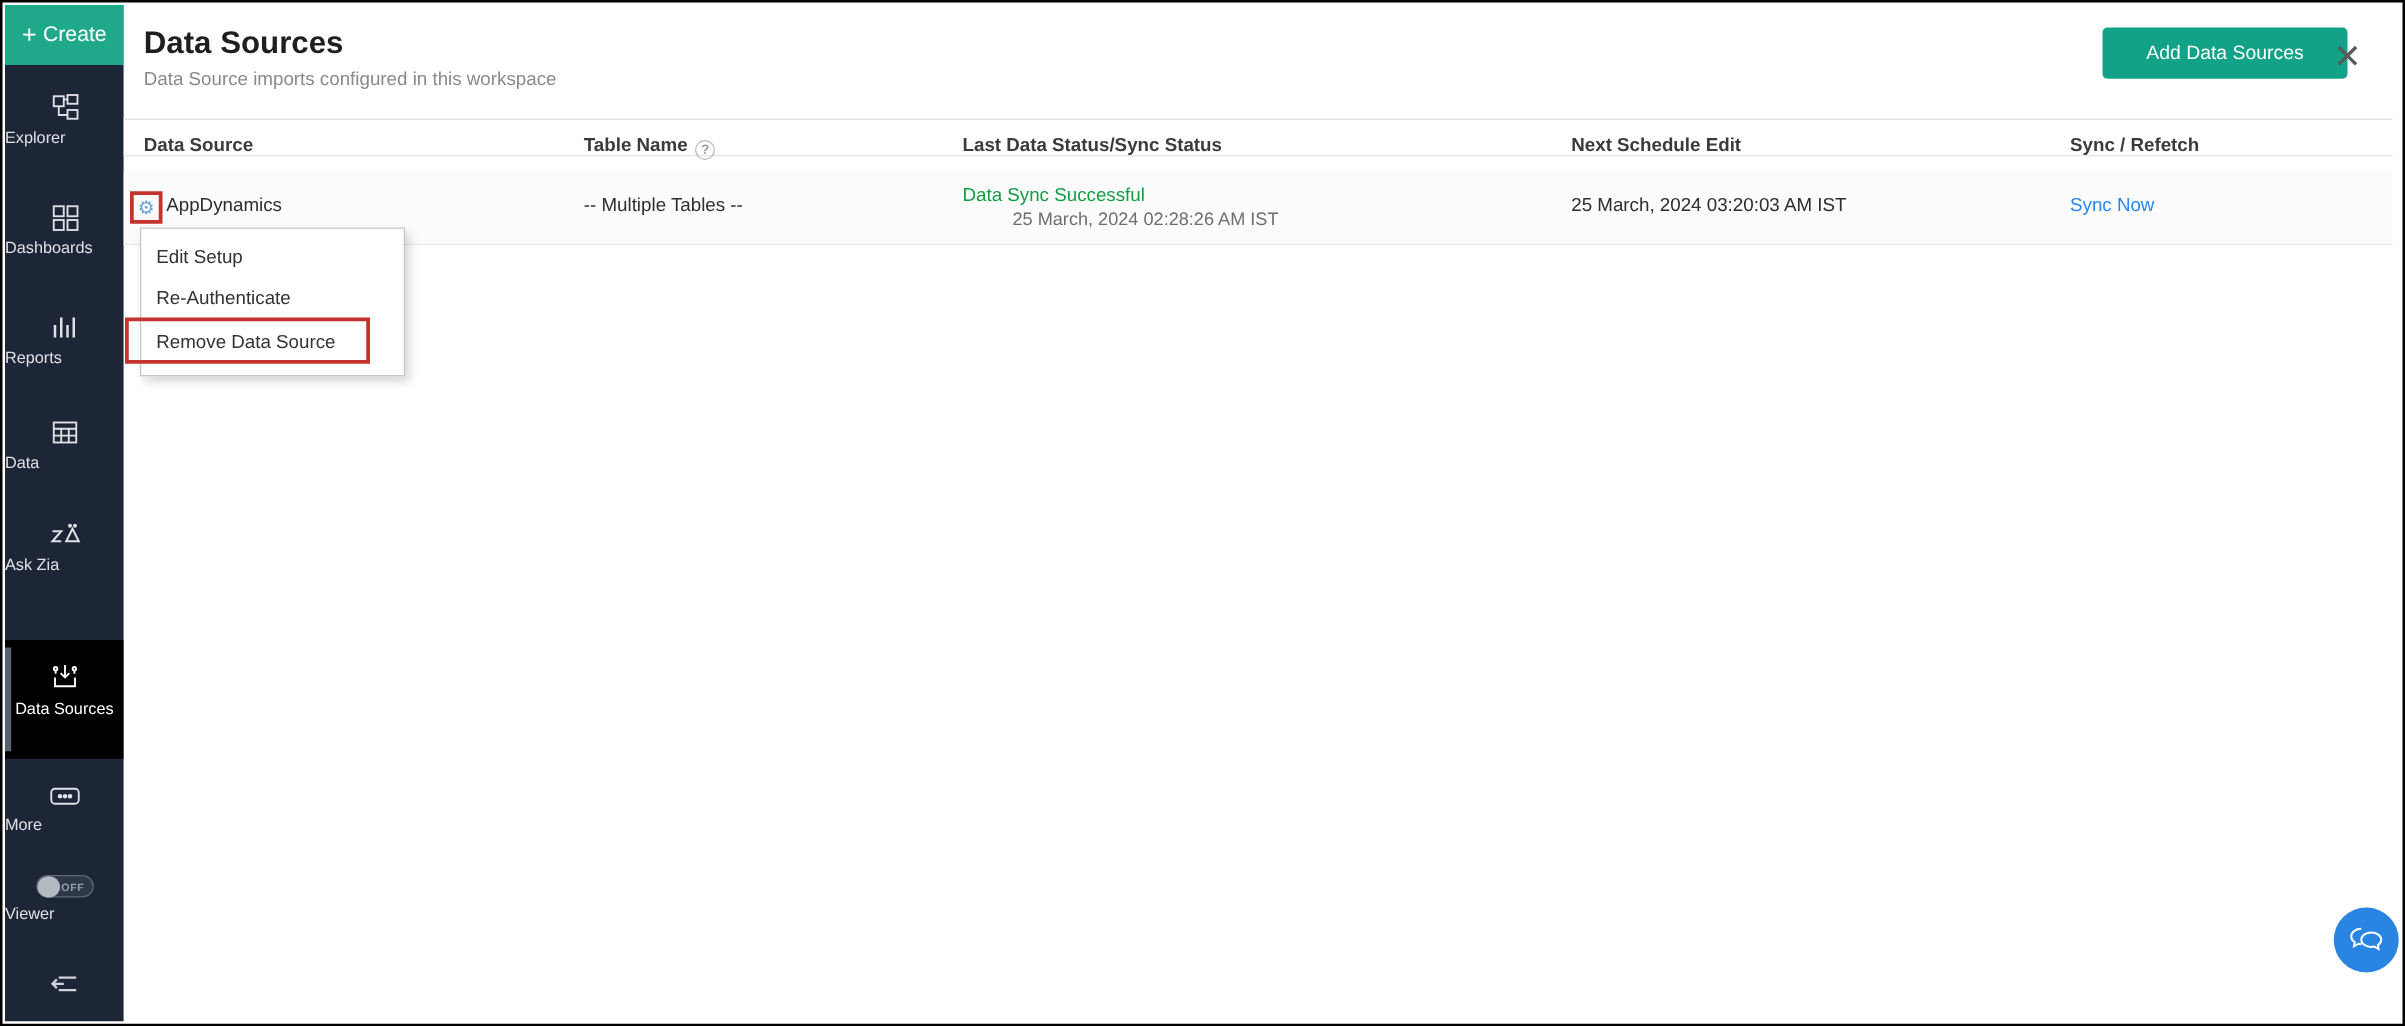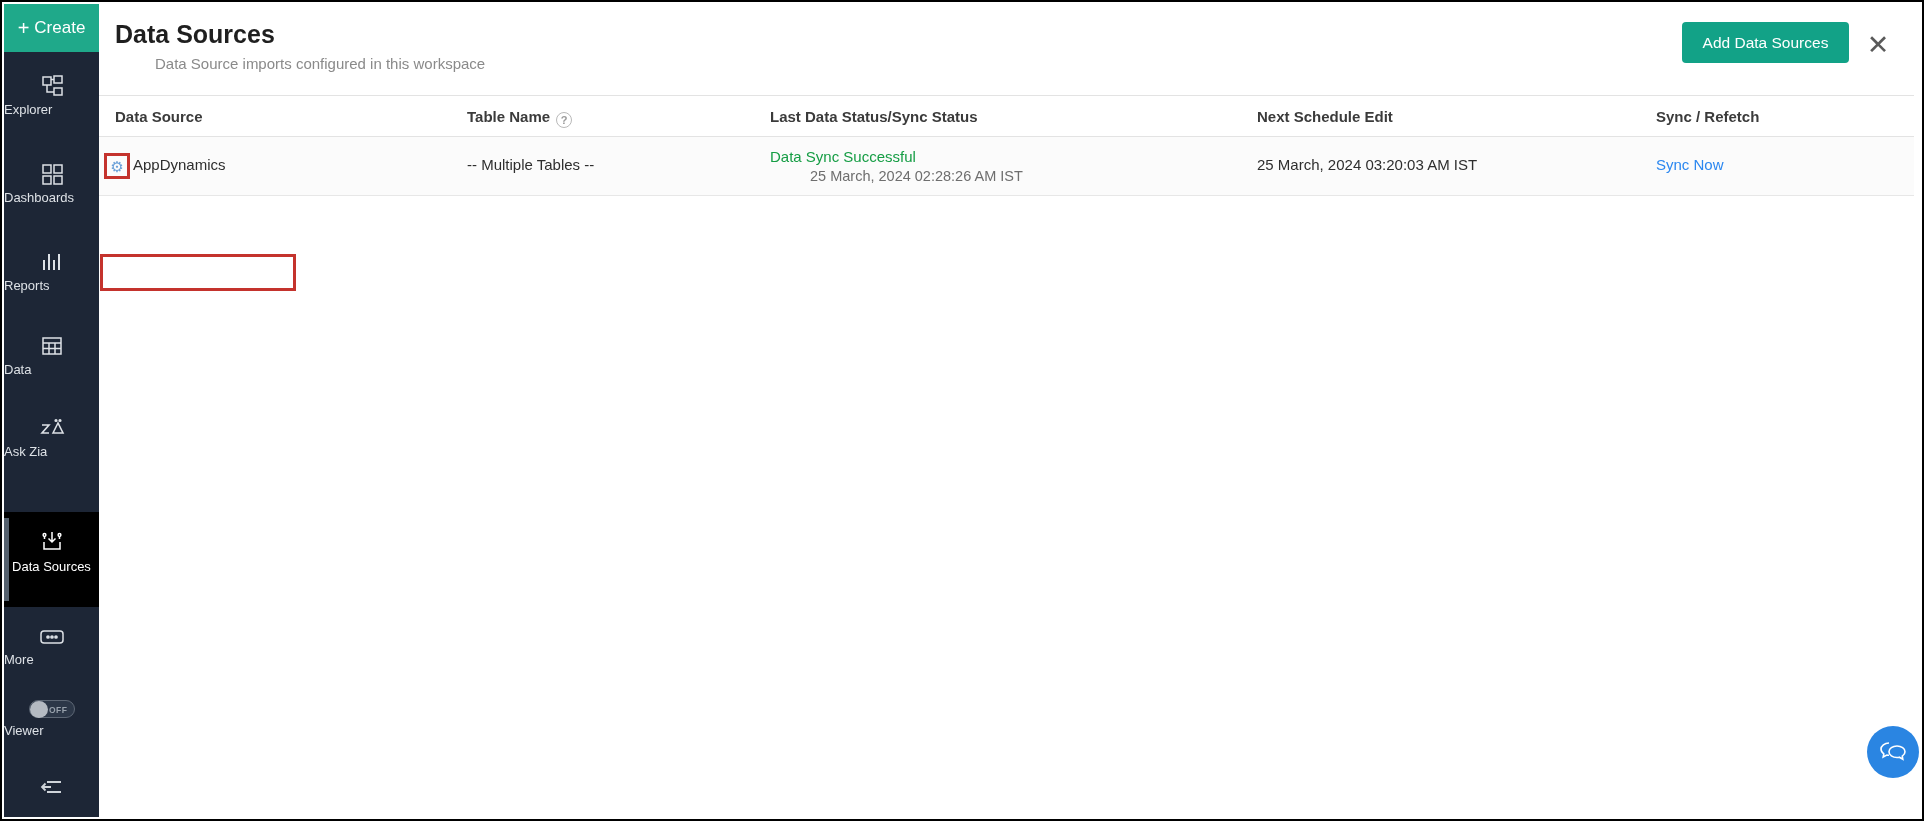--- a/index.html
+++ b/index.html
@@ -21,28 +21,28 @@
   .side-active .inner { position:absolute; left:0; top:16px; width:95px; text-align:center; color:#fff; font-size:13px; cursor:pointer; }
   .side-active svg { display:block; margin:0 auto 5px auto; }
   .toggle-pill { width:46px; height:18px; margin:0 auto 5px auto; background:#2c3748; border:1px solid #5d6775;
                  border-radius:10px; position:relative; cursor:pointer; }
   .toggle-pill .knob { position:absolute; left:0px; top:0px; width:18px; height:17px; border-radius:50%; background:#b4bac2; }
   .toggle-pill .state { position:absolute; right:6px; top:4px; font-size:8.5px; font-weight:bold; color:#97a0ab; letter-spacing:.5px; }
 
   
   .main { position:absolute; left:97px; top:2px; right:2px; bottom:2px; background:#fff; }
   .page-title { position:absolute; left:16px; top:16px; font-size:25px; font-weight:bold; color:#1f1f1f; }
-  .page-sub   { position:absolute; left:16px; top:51px; font-size:15px; color:#8a8a8a;margin-left:40px; }
-  .add-btn { position:absolute; left:1583px; top:18px; width:167px; height:41px; background:var(--add,#12a287);
+  .page-sub   { position:absolute; left:16px; top:51px; font-size:15px; color:#8a8a8a; }
+  .add-btn { position:absolute; left:1583px; top:18px; width:196px; height:41px; background:var(--add,#12a287);
              border:none; border-radius:4px; color:#fff; font-size:15.5px; font-family:inherit; cursor:pointer; }
   .close-x { position:absolute; left:1762px; top:24px; width:34px; height:34px; font-size:27px; font-weight:100;
              color:#5a5a5a; text-align:center; line-height:34px; cursor:pointer; }
 
   
-  .thead { position:absolute; left:0; right:6px; top:91px; height:42px;
+  .thead { position:absolute; left:0; right:6px; top:91px; height:30px;
            border-top:1px solid #e3e3e3; border-bottom:1px solid #e3e3e3; background:#fff; }
   .th { position:absolute; top:12px; font-size:15px; font-weight:bold; color:#3b3b3b; white-space:nowrap; }
   .help-dot { display:inline-block; width:16px; height:16px; border:1px solid #b9b9b9; border-radius:50%;
               color:#9a9a9a; font-size:11px; line-height:15px; text-align:center; vertical-align:-2px; margin-left:6px; cursor:pointer; }
   .trow { position:absolute; left:0; right:6px; top:133px; height:59px; background:#fbfbfb; border-bottom:1px solid #e7e7e7; }
   .td { position:absolute; font-size:15px; color:#2e2e2e; white-space:nowrap; }
   .gear-box { position:absolute; left:5px; top:16px; width:26px; height:26px; border:3px solid var(--annot,#c4332d);
               display:flex; align-items:center; justify-content:center; }
   .gear { color:var(--gearblue,#6aa0d8); font-size:15px; line-height:1; cursor:pointer; }
   .status-line1 { color:var(--ok,#159d44); }
@@ -179,20 +179,25 @@
         <span class="gear">⚙</span>
       </div>
       <div class="td" style="left:34px;  top:19px">AppDynamics</div>
       <div class="td" style="left:368px; top:19px">-- Multiple Tables --</div>
       <div class="td status-line1" style="left:671px; top:11px">Data Sync Successful</div>
       <div class="td status-line2" style="left:671px; top:31px">25 March, 2024 02:28:26 AM IST</div>
       <div class="td" style="left:1158px; top:19px">25 March, 2024 03:20:03 AM IST</div>
       <div class="td link" style="left:1557px; top:19px">Sync Now</div>
     </div>
 
+    <div class="ctx-menu">
+      <div class="ctx-item" style="top:8px">Edit Setup</div>
+      <div class="ctx-item" style="top:41px">Re-Authenticate</div>
+      <div class="ctx-item" style="top:76px">Remove Data Source</div>
+    </div>
     <div class="remove-box"></div>
 
     <div class="chat-fab">
       <svg width="28" height="26" viewBox="0 0 28 26" fill="none" stroke="#fff" stroke-width="1.6">
         <path d="M10 4 C5.6 4 2 6.7 2 10.1 C2 12 3.1 13.7 4.8 14.8 L4.2 18 L7.8 16 C8.5 16.2 9.2 16.3 10 16.3"></path>
         <path d="M18 7 C22.4 7 26 9.5 26 12.7 C26 14.5 24.9 16 23.3 17.1 L23.8 20.2 L20.3 18.2 C19.6 18.4 18.8 18.5 18 18.5 C13.6 18.5 10 16 10 12.7 C10 9.5 13.6 7 18 7 Z"></path>
       </svg>
     </div>
 
   </div>

